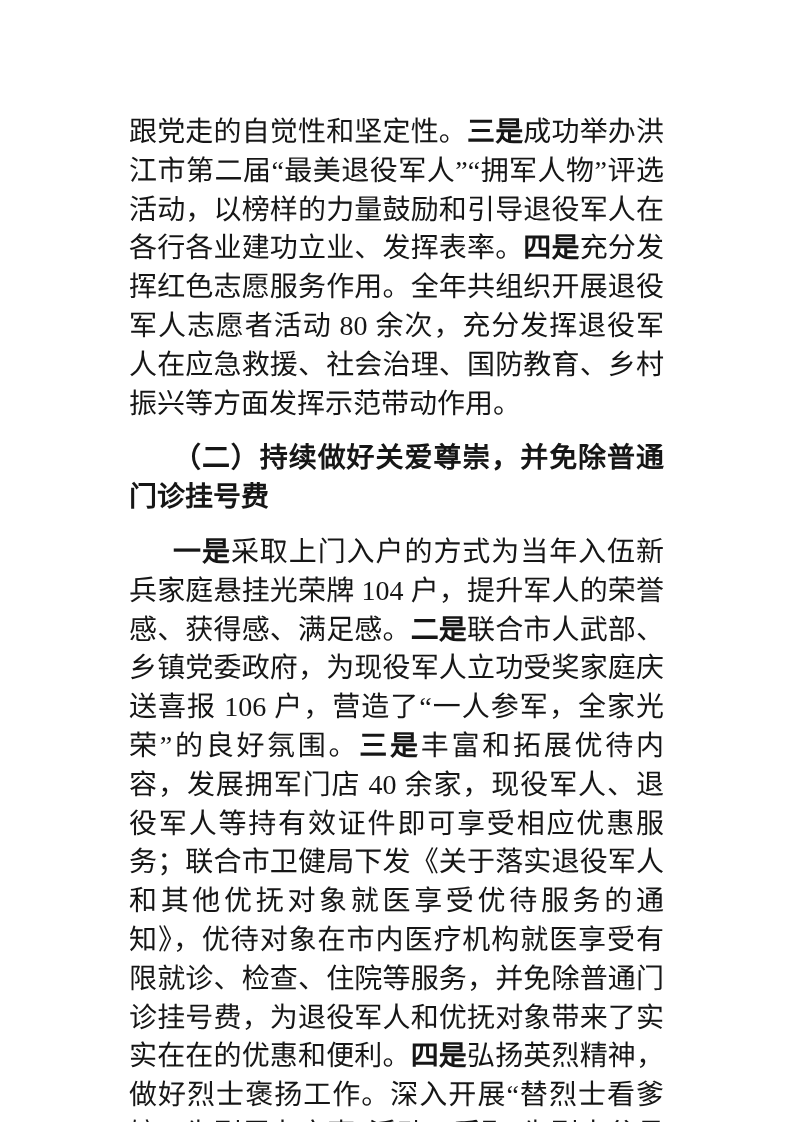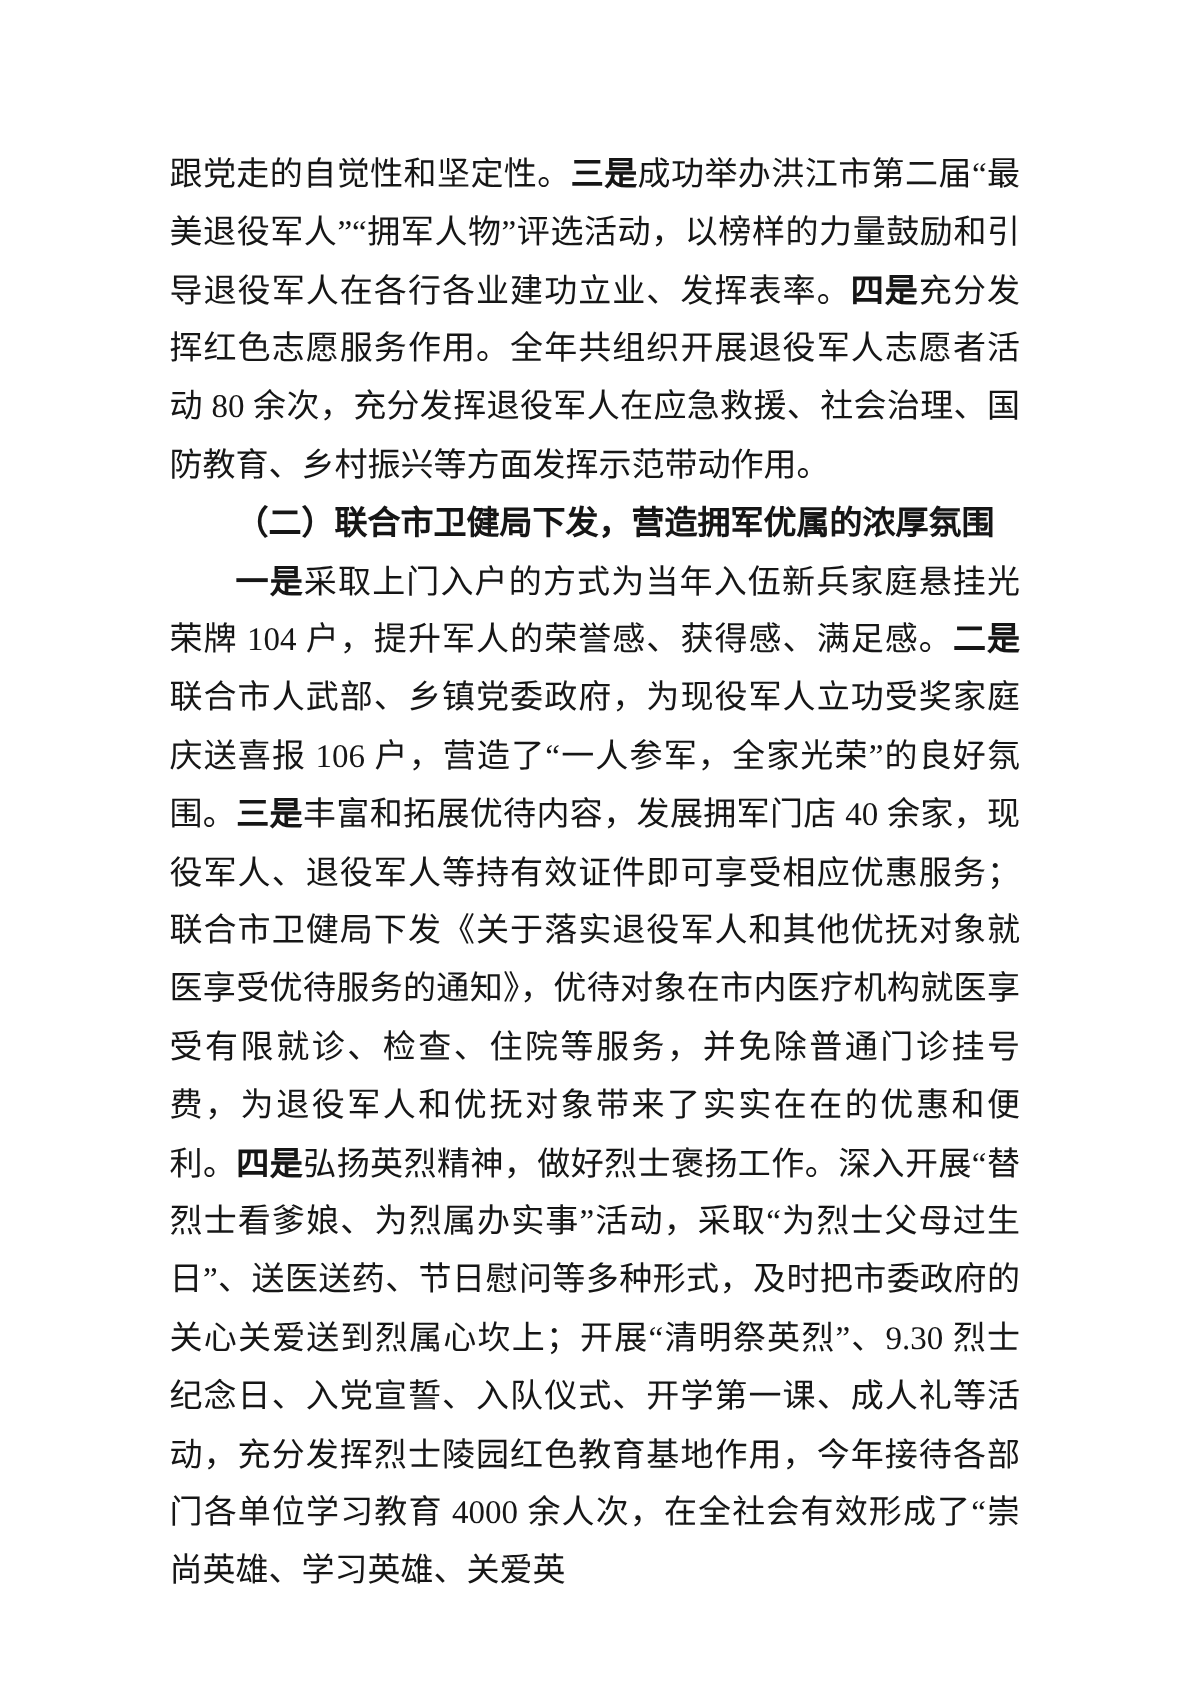--- a/index.html
+++ b/index.html
@@ -16,23 +16,23 @@
     font-family: "Liberation Serif", "DejaVu Serif", serif;
     color: #161616;
   }
   .text-area {
     position: absolute;
     left: 113px;
     top: 97px;
     width: 567px;
   }
   p.para {
-    margin: 0;
+    margin: 16px;
     padding: 0;
-    font-size: 22px;
+    font-size: 28px;
     line-height: 38.8px;
     text-align: justify;
     text-justify: inter-ideograph;
     word-break: break-all;
   }
   p.indent {
     text-indent: 44px;
   }
   p.heading {
     font-weight: bold;
@@ -43,16 +43,16 @@
   .run.bold {
     font-weight: bold;
   }
 </style>
 </head>
 <body>
 
 <div class="page">
   <div class="text-area" id="doc-content" style="color: rgb(22, 22, 22);">
       <p class="para"><span class="run">跟党走的自觉性和坚定性。</span><span class="run bold">三是</span><span class="run">成功举办洪江市第二届“最美退役军人”“拥军人物”评选活动，以榜样的力量鼓励和引导退役军人在各行各业建功立业、发挥表率。</span><span class="run bold">四是</span><span class="run">充分发挥红色志愿服务作用。全年共组织开展退役军人志愿者活动 80 余次，充分发挥退役军人在应急救援、社会治理、国防教育、乡村振兴等方面发挥示范带动作用。</span></p>
-      <p class="para indent heading"><span class="run bold">（二）联合市卫健局下发，营造拥军优属的浓厚氛围</span></p>
+      <p class="para indent heading"><span class="run bold">（二）持续做好关爱尊崇，并免除普通门诊挂号费</span></p>
       <p class="para indent"><span class="run bold">一是</span><span class="run">采取上门入户的方式为当年入伍新兵家庭悬挂光荣牌 104 户，提升军人的荣誉感、获得感、满足感。</span><span class="run bold">二是</span><span class="run">联合市人武部、乡镇党委政府，为现役军人立功受奖家庭庆送喜报 106 户，营造了“一人参军，全家光荣”的良好氛围。</span><span class="run bold">三是</span><span class="run">丰富和拓展优待内容，发展拥军门店 40 余家，现役军人、退役军人等持有效证件即可享受相应优惠服务；联合市卫健局下发《关于落实退役军人和其他优抚对象就医享受优待服务的通知》，优待对象在市内医疗机构就医享受有限就诊、检查、住院等服务，并免除普通门诊挂号费，为退役军人和优抚对象带来了实实在在的优惠和便利。</span><span class="run bold">四是</span><span class="run">弘扬英烈精神，做好烈士褒扬工作。深入开展“替烈士看爹娘、为烈属办实事”活动，采取“为烈士父母过生日”、送医送药、节日慰问等多种形式，及时把市委政府的关心关爱送到烈属心坎上；开展“清明祭英烈”、9.30 烈士纪念日、入党宣誓、入队仪式、开学第一课、成人礼等活动，充分发挥烈士陵园红色教育基地作用，今年接待各部门各单位学习教育 4000 余人次，在全社会有效形成了“崇尚英雄、学习英雄、关爱英</span></p>
     </div>
 </div>
 
 </body></html>

